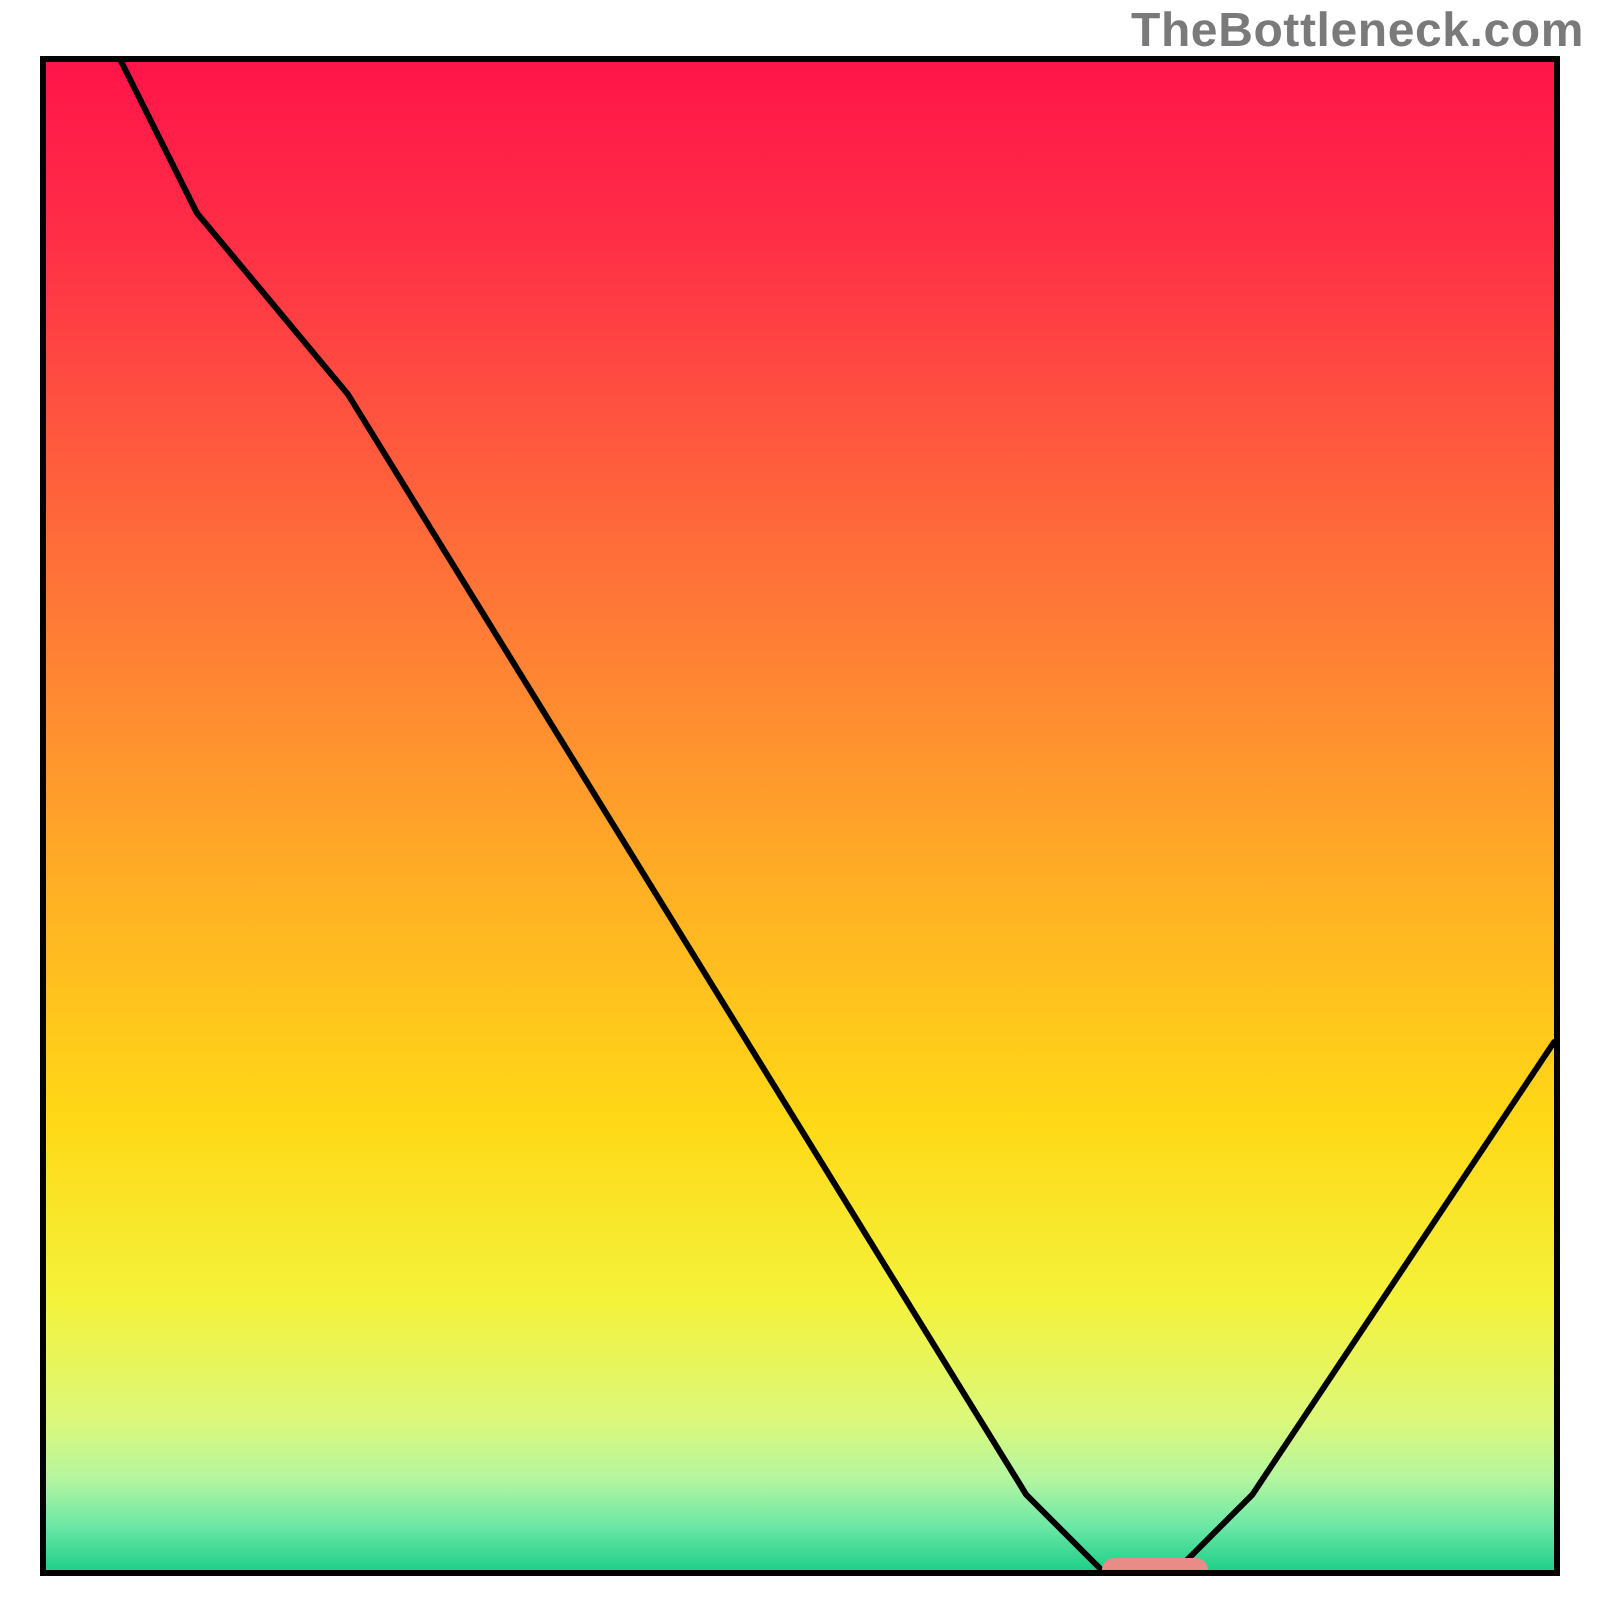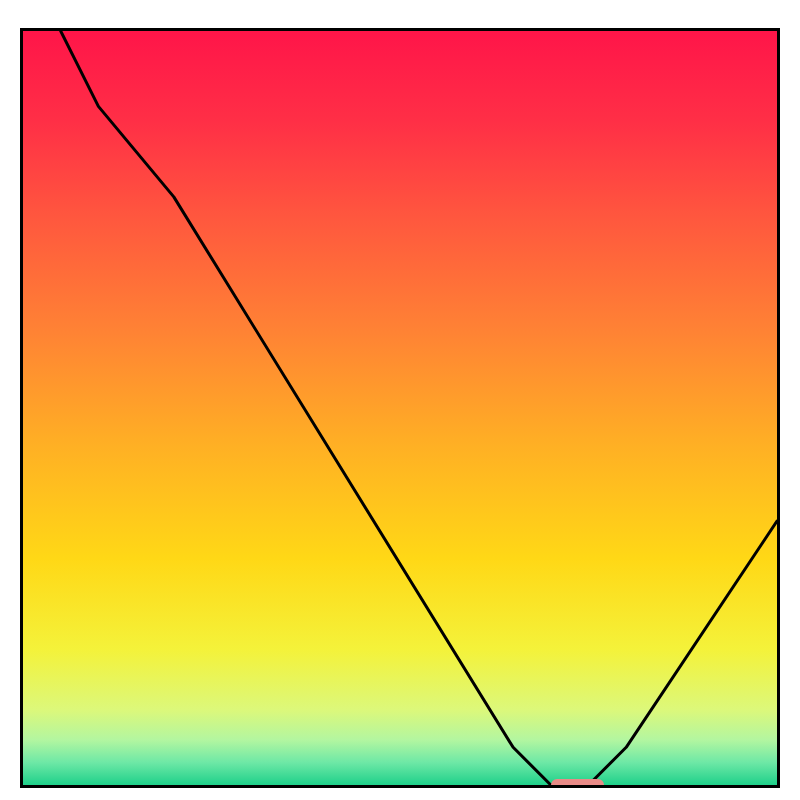--- a/index.html
+++ b/index.html
@@ -54,20 +54,21 @@
     position: absolute;
     height: 12px;
     border-radius: 6px;
     background: #e98b87;
   }
 </style>
 </head>
 <body>
 
 <div class="frame">
+  <div class="watermark">TheBottleneck.com</div>
 
   <div class="plot-area">
     <svg class="gradient" id="grad-svg" viewBox="0 0 754 754" preserveAspectRatio="none">
       <defs>
         <linearGradient id="bg-grad" x1="0" y1="0" x2="0" y2="1">
             <stop offset="0.00%" stop-color="#ff1549"></stop>
             <stop offset="12.00%" stop-color="#ff2f46"></stop>
             <stop offset="25.00%" stop-color="#ff583e"></stop>
             <stop offset="40.00%" stop-color="#ff8334"></stop>
             <stop offset="55.00%" stop-color="#ffb024"></stop>

